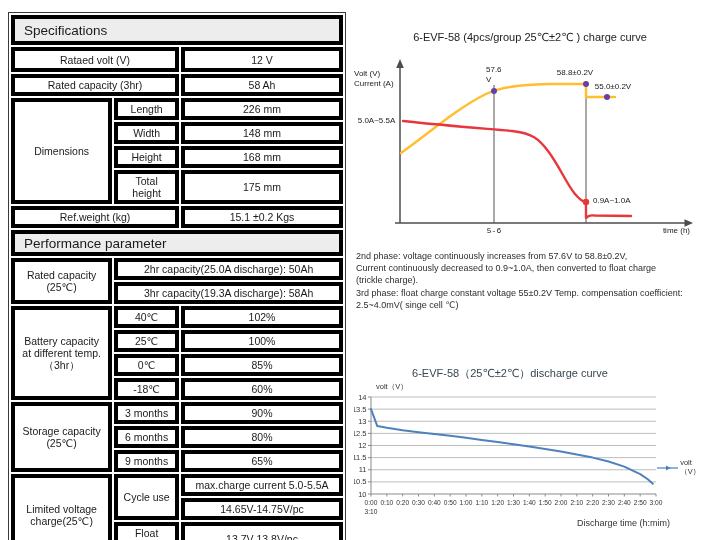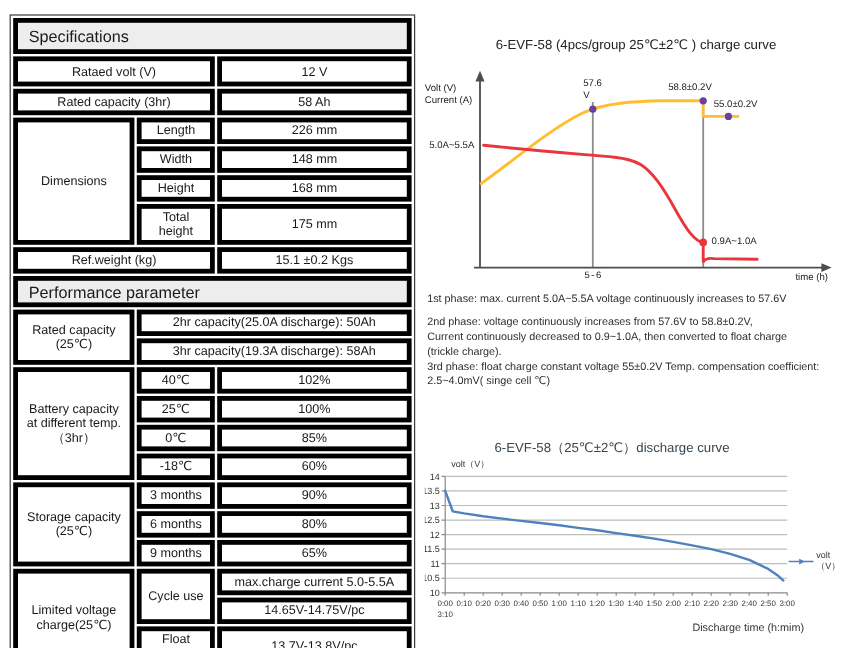--- a/index.html
+++ b/index.html
@@ -177,21 +177,20 @@
     <div class="lbl lbl-57 pre">57.6
 V</div>
     <div class="lbl lbl-588">58.8±0.2V</div>
     <div class="lbl lbl-55">55.0±0.2V</div>
     <div class="lbl lbl-09">0.9A~1.0A</div>
     <div class="lbl lbl-56">5-6</div>
     <div class="lbl lbl-time">time (h)</div>
   </div>
 
   <div class="phases">
-    <div class="p1">1st phase: max. current 5.0A~5.5A voltage continuously increases to 57.6V</div>
     <div class="p2 pre">2nd phase: voltage continuously increases from 57.6V to 58.8±0.2V,
 Current continuously decreased to 0.9~1.0A, then converted to float charge
 (trickle charge).
 3rd phase: float charge constant voltage 55±0.2V  Temp. compensation coefficient:
 2.5~4.0mV( singe cell ℃)</div>
   </div>
 
   <div class="discharge-title">6-EVF-58（25℃±2℃）discharge curve</div>
 
   <div class="discharge-chart">

